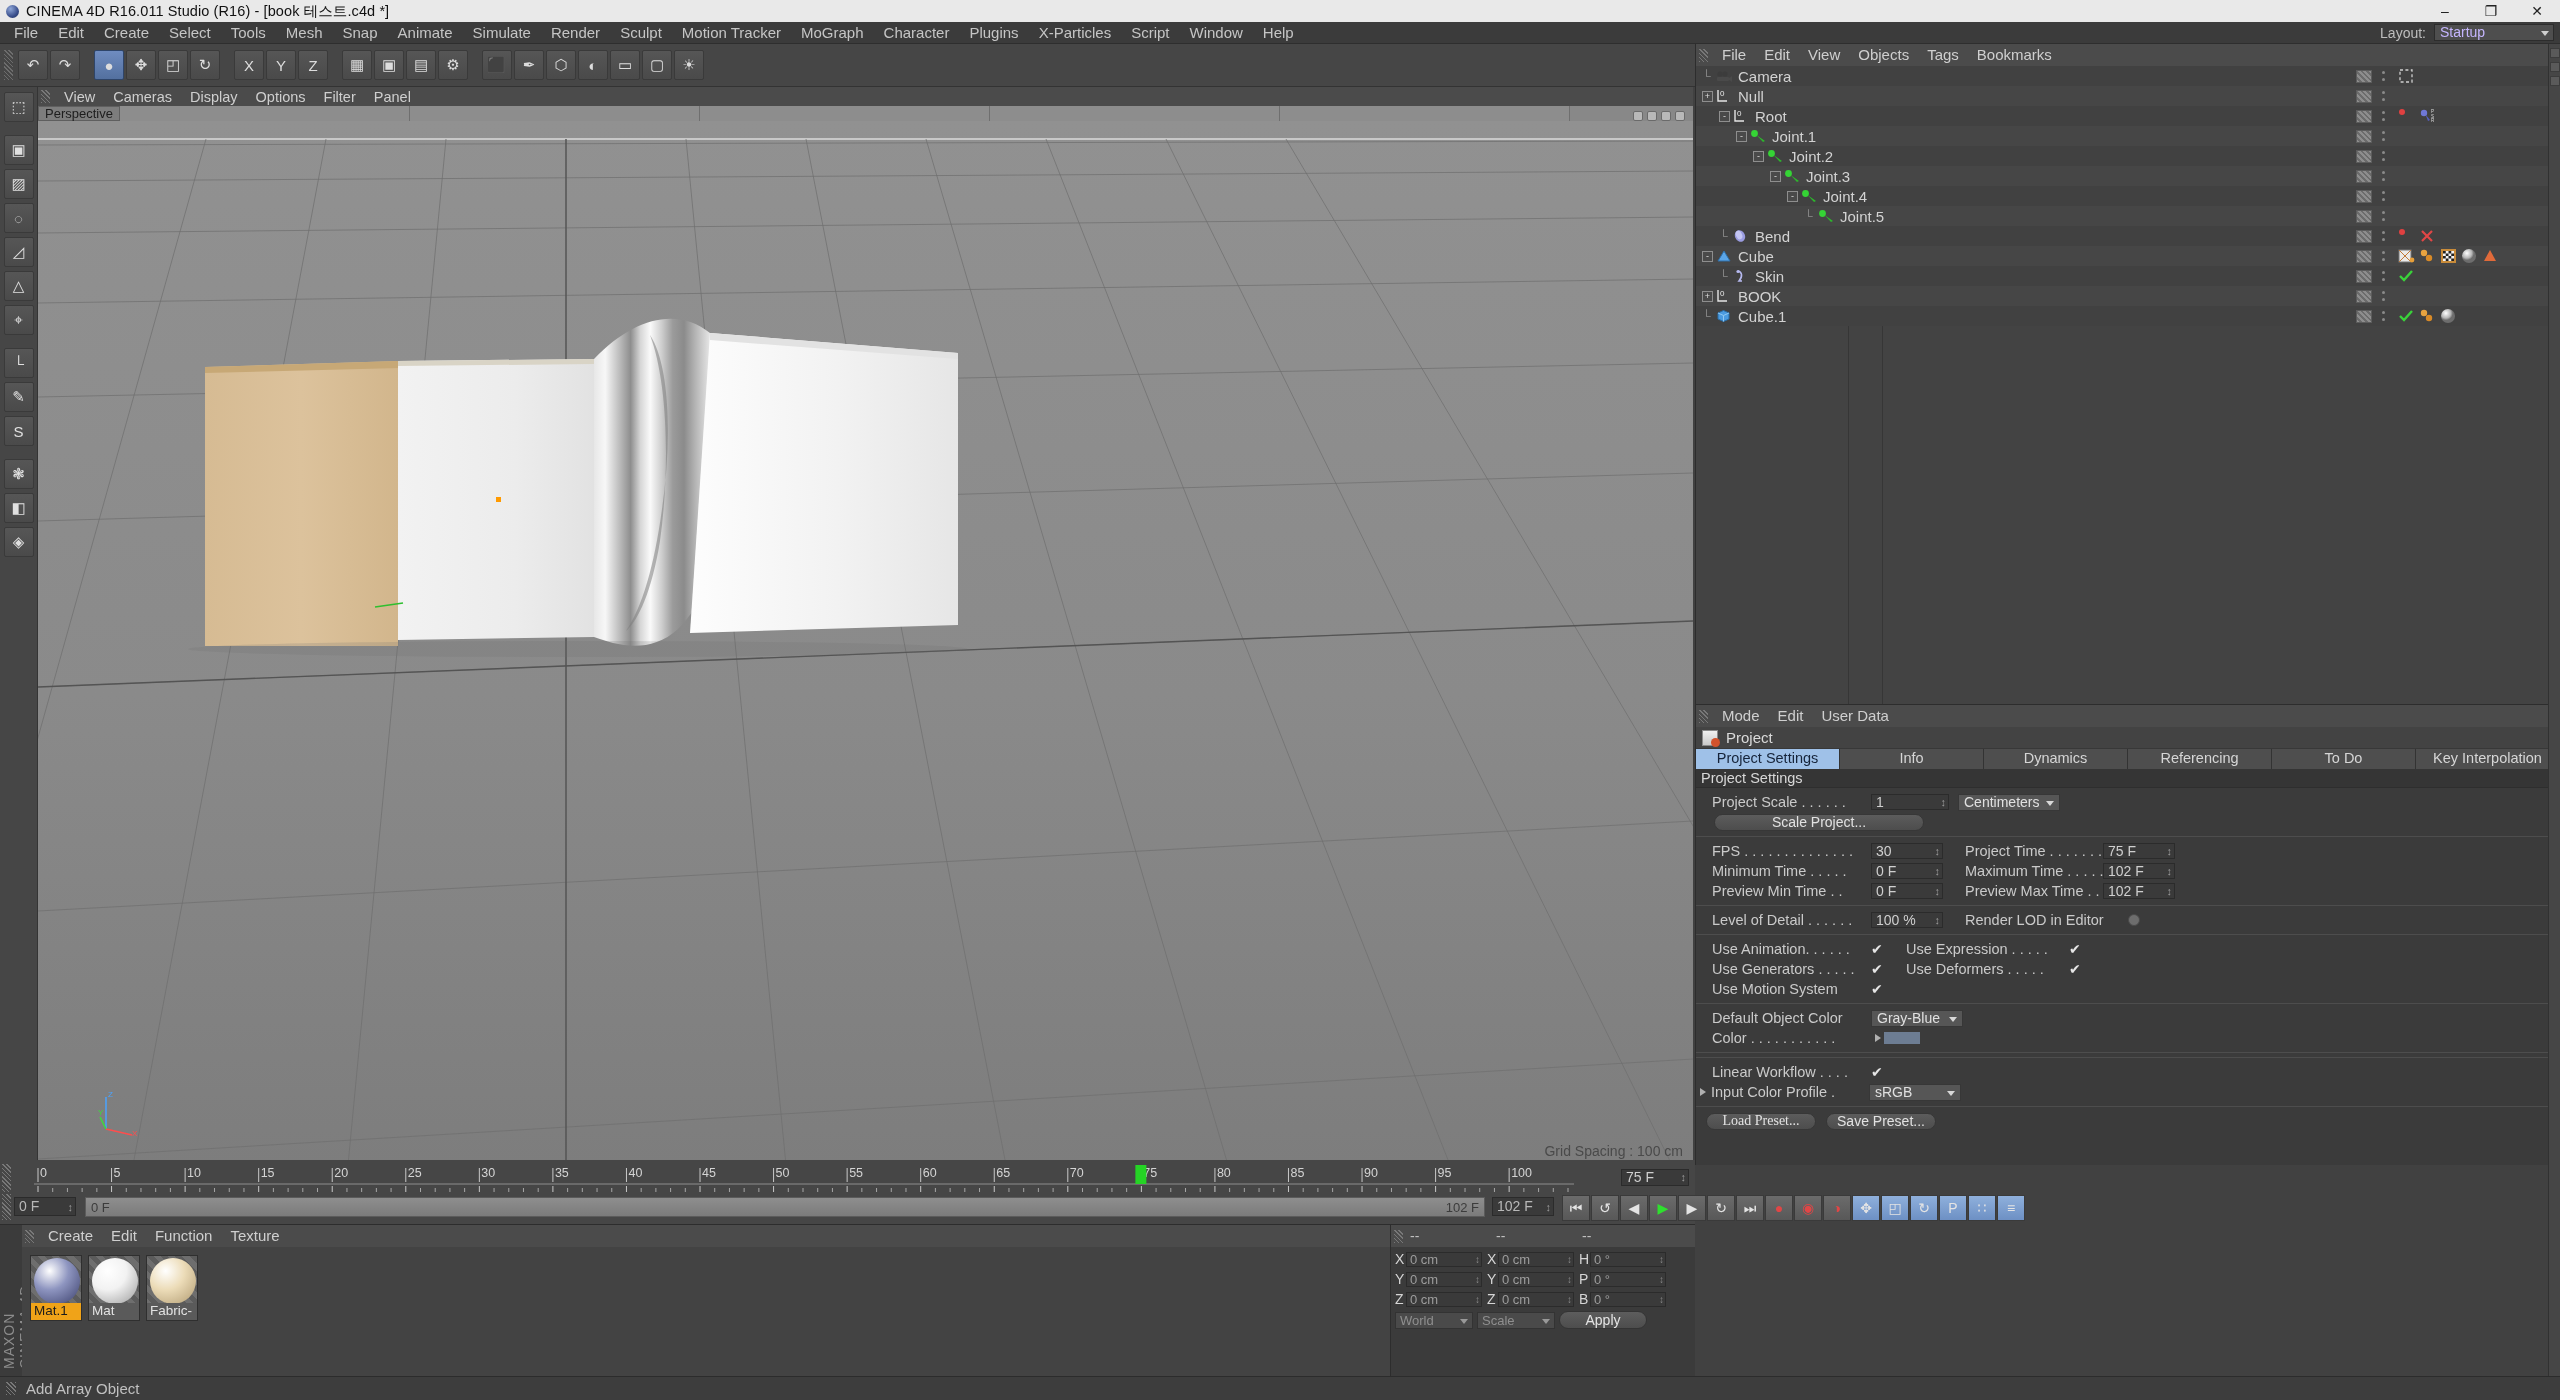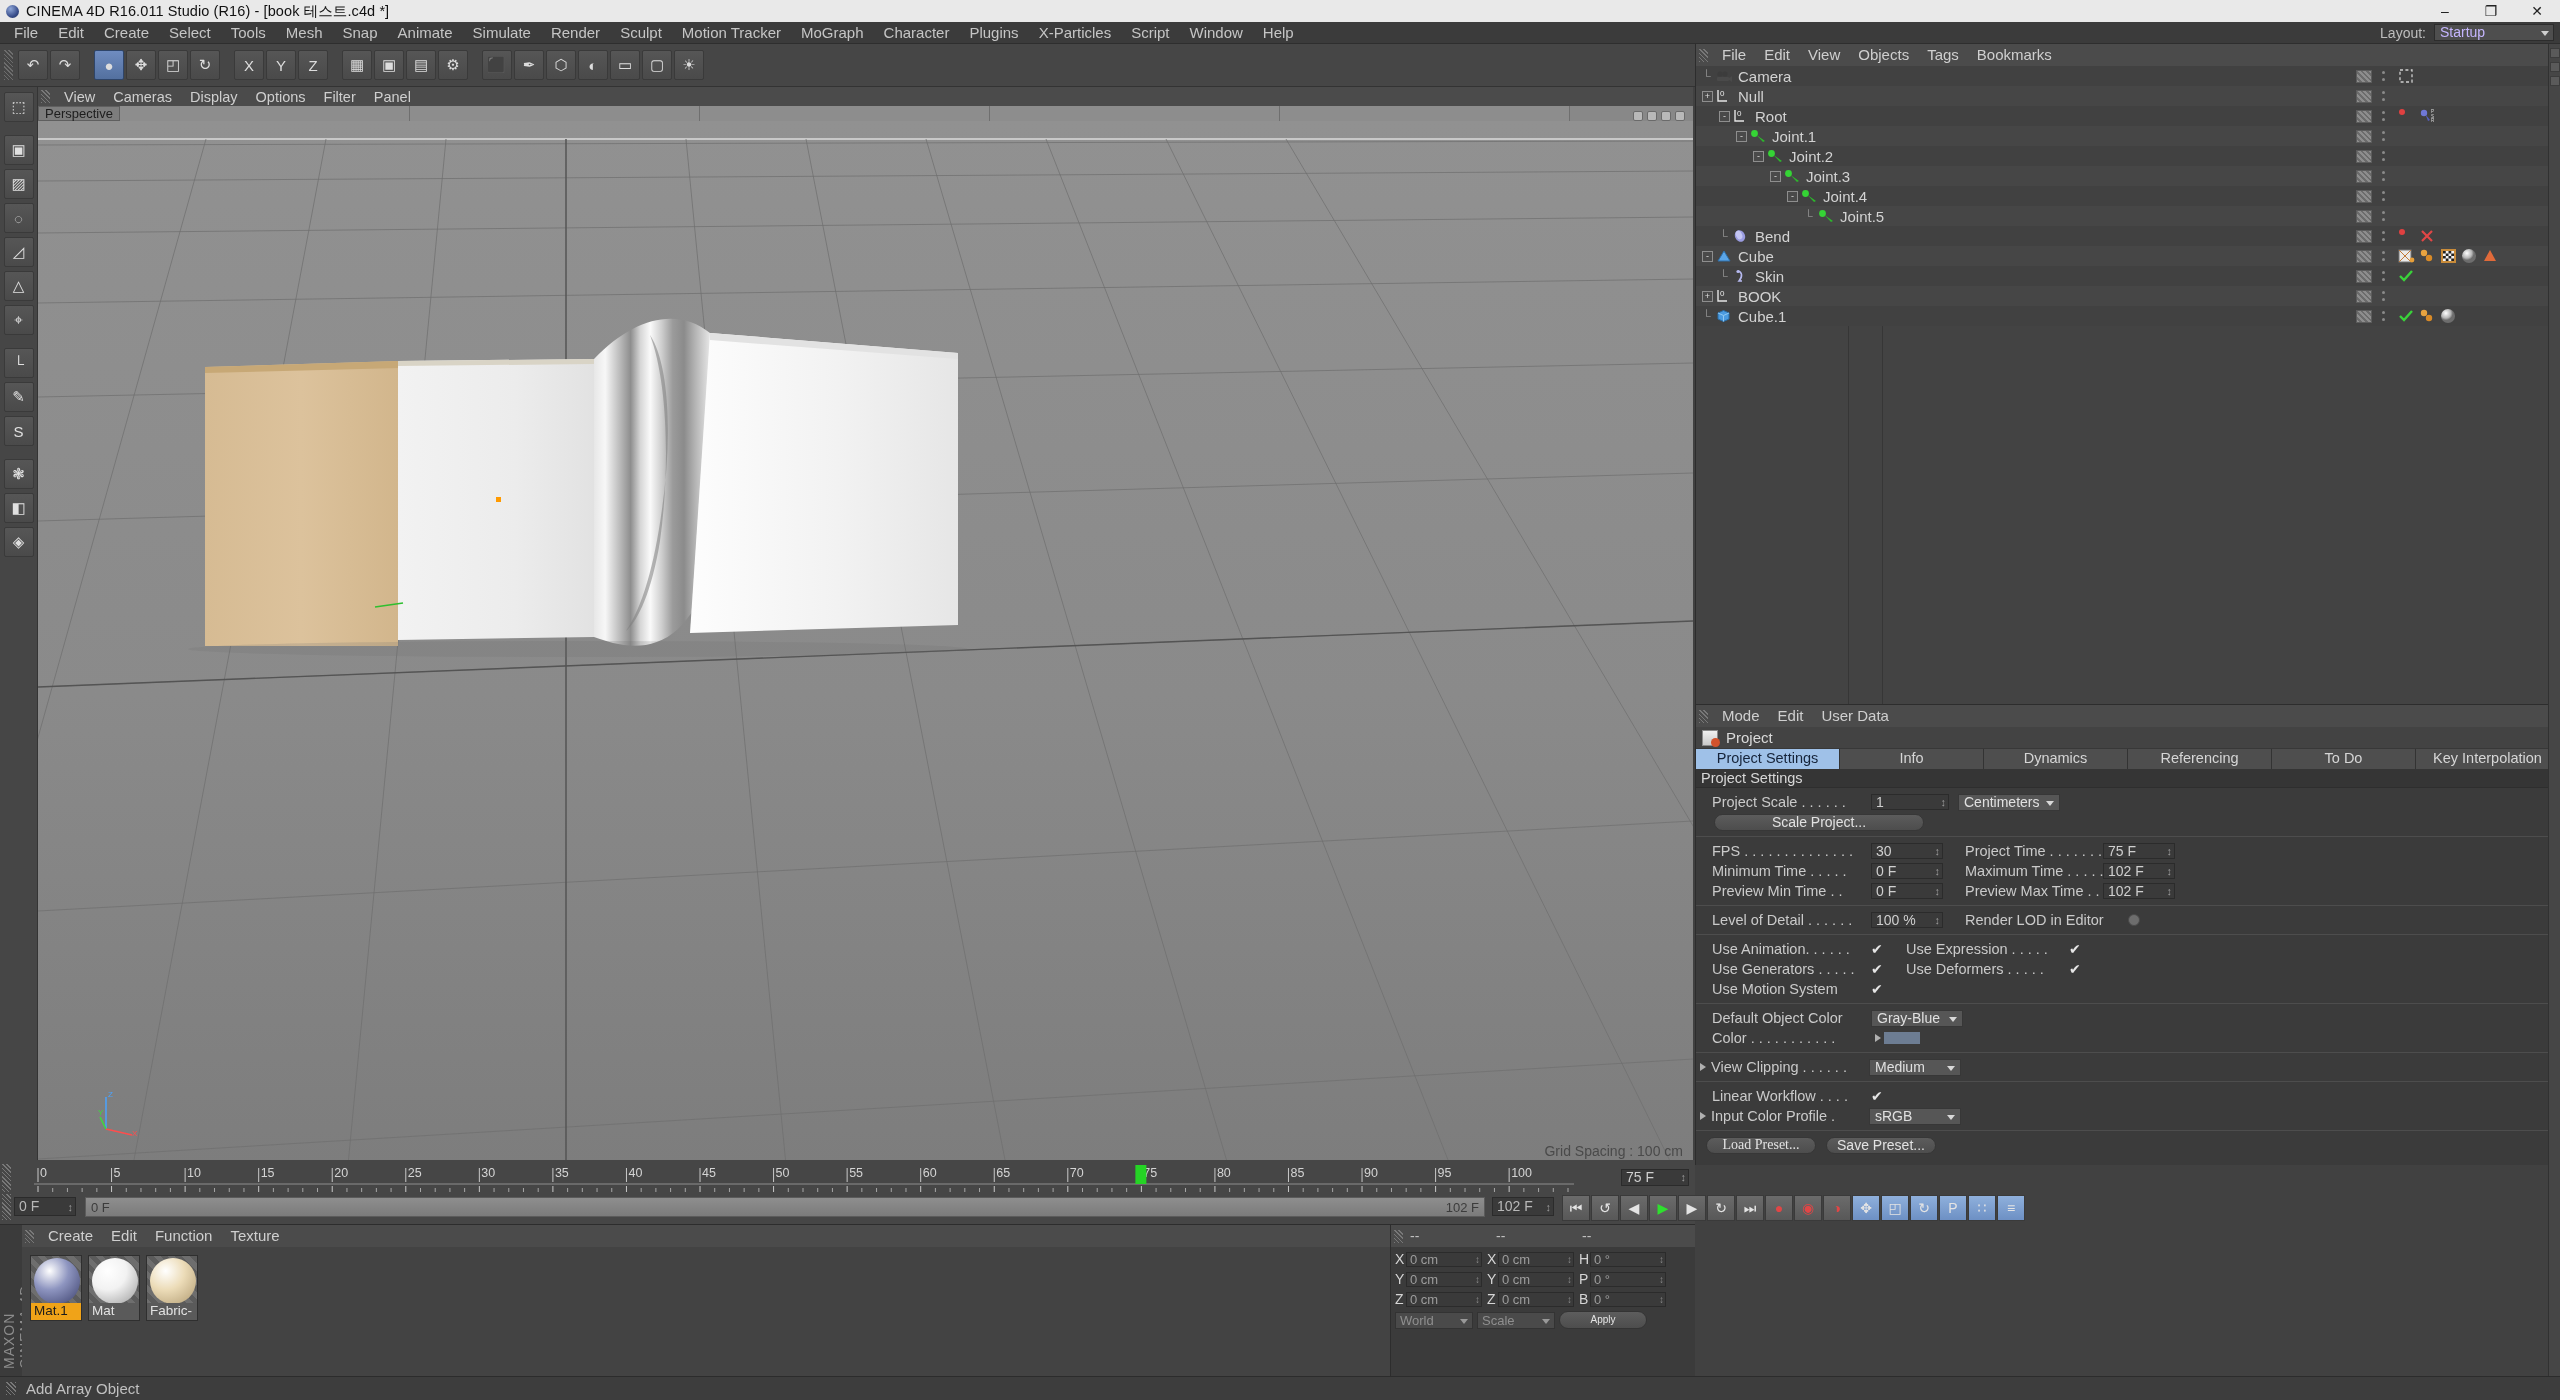--- a/index.html
+++ b/index.html
@@ -222,21 +222,21 @@
   .cfield { width:76px; height:15px; background:#3a3a3a; border:1px solid #2b2b2b;
             font-size:13px; color:#9d9d9d; padding:0 10px 0 3px; line-height:13px;
             position:relative; margin-right:5px; }
   .cfield:after { content:"\2195"; position:absolute; right:1px; top:0; font-size:10px; color:#8a8a8a; }
   .cbottom { display:flex; align-items:center; gap:4px; margin-top:3px; }
   .ccombo { width:78px; height:17px; background:#4a4a4a; border:1px solid #333; font-size:13px;
             color:#8f8f8f; line-height:15px; padding-left:4px; position:relative; }
   .ccombo:after { content:""; position:absolute; right:4px; top:6px;
       border-left:4px solid transparent; border-right:4px solid transparent; border-top:5px solid #999; }
   .capply { width:88px; height:18px; border-radius:9px; background:linear-gradient(#5d5d5d,#4d4d4d);
-            border:1px solid #343434; font-size:10px; color:#e4e4e4; text-align:center; line-height:16px; }
+            border:1px solid #343434; font-size:14px; color:#e4e4e4; text-align:center; line-height:16px; }
 
   
   .statusbar { position:absolute; left:0; top:1376px; width:2560px; height:24px;
                background:#3d3d3d; border-top:1px solid #2c2c2c; display:flex; align-items:center;
                padding-left:6px; font-size:15px; color:#c0c0c0; }
   .sb-grip { width:10px; height:13px; margin-right:10px;
     background-image:repeating-linear-gradient(45deg,#787878 0 1px,transparent 1px 3px); }
 
   
   .rightstrip { position:absolute; left:2548px; top:44px; width:12px; height:1332px; background:#464646;
@@ -889,25 +889,20 @@
         <div class="acombo">Gray-Blue</div>
       </div>
       <div class="arow">
         <div class="alabel">Color . . . . . . . . . . .</div>
         <div class="atri"></div>
         <div class="swatch"></div>
       </div>
 
       <div class="adiv"></div>
 
-      <div class="arow">
-        <div class="atri" style="margin-left:4px;"></div>
-        <div class="alabel" style="width:161px;padding-left:3px;">View Clipping . . . . . .</div>
-        <div class="acombo">Medium</div>
-      </div>
 
       <div class="adiv"></div>
 
       <div class="arow">
         <div class="alabel">Linear Workflow . . . .</div>
         <div class="acheck">✔</div>
       </div>
       <div class="arow">
         <div class="atri" style="margin-left:4px;"></div>
         <div class="alabel" style="width:161px;padding-left:3px;">Input Color Profile .</div>

